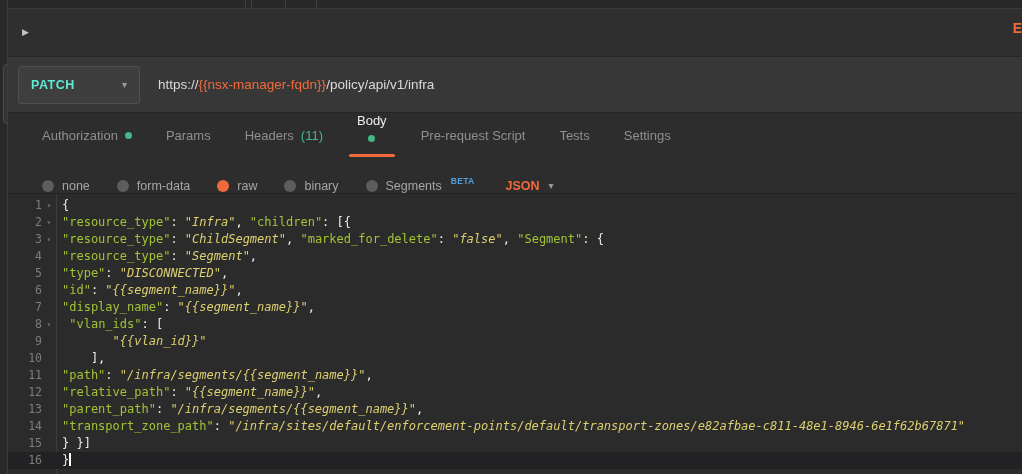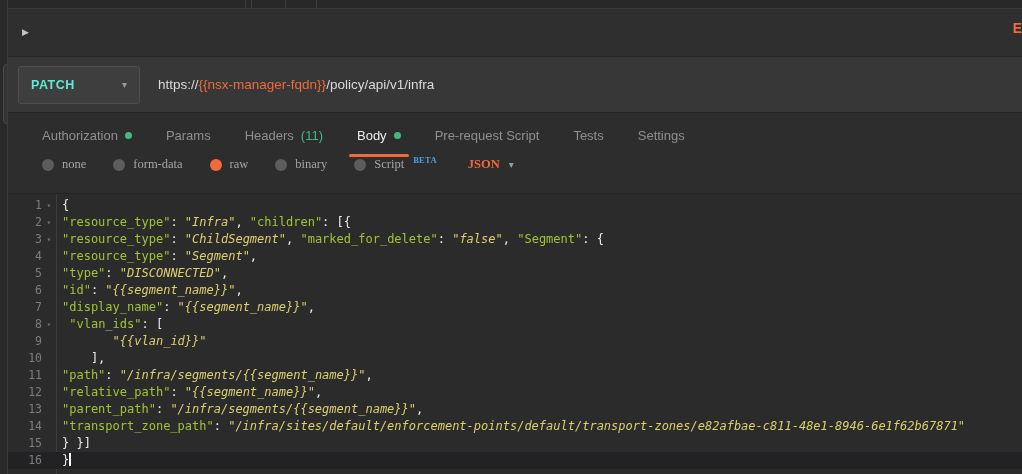--- a/index.html
+++ b/index.html
@@ -29,28 +29,28 @@
     display:flex;align-items:center;padding:0 10px;flex:none;box-sizing:border-box;}
   .method-box{width:122px;height:38px;background:#3e3e3e;border:1px solid #4f4f4f;border-radius:3px;
     display:flex;align-items:center;justify-content:space-between;padding:0 12px;box-sizing:border-box;cursor:pointer;}
   .method-label{color:#5eead4;font-size:12.5px;font-weight:600;letter-spacing:.5px;}
   .chev{color:#9a9a9a;font-size:10px;line-height:1;}
   .url-input{margin-left:18px;font-size:13.5px;color:#dadada;white-space:nowrap;cursor:text;}
   .url-var{color:var(--accent);}
   
   .tabs-row{height:44px;display:flex;align-items:stretch;padding-left:34px;gap:34px;flex:none;}
   .tab{position:relative;display:flex;align-items:center;gap:7px;font-size:13px;color:#8f8f8f;cursor:pointer;}
-  .tab.active{color:#ededed;}
+  .tab.active{color:#ededed;flex-direction:column;}
   .tab.active::after{content:"";position:absolute;left:-8px;right:-8px;bottom:0;height:3px;
     background:var(--accent);border-radius:2px;}
   .dot{width:7px;height:7px;border-radius:50%;background:var(--green);}
   .count{color:var(--green);}
   
-  .modes-row{height:37px;display:flex;align-items:flex-start;padding-left:34px;gap:27px;
-    font-size:12.5px;color:#a5a5a5;border-bottom:1px solid #242424;flex:none;box-sizing:border-box;font-family:Liberation Serif, serif;}
+  .modes-row{height:37px;display:flex;align-items:flex-end;padding-left:34px;gap:27px;
+    font-size:12.5px;color:#a5a5a5;border-bottom:1px solid #242424;flex:none;box-sizing:border-box;}
   .mode{display:flex;align-items:center;gap:8px;cursor:pointer;}
   .radio{width:12px;height:12px;border-radius:50%;background:#5d5d5d;flex:none;}
   .radio.sel{background:var(--accent);}
   .beta{color:var(--blue);font-size:8.5px;font-weight:700;position:relative;top:-5px;margin-left:1px;letter-spacing:.3px;}
   .lang{display:flex;align-items:center;gap:9px;margin-left:4px;cursor:pointer;}
   .lang-label{color:var(--accent);font-size:12.5px;font-weight:600;}
   
   .editor{flex:1;background:#2b2b2b;position:relative;overflow:hidden;
     font-family:"DejaVu Sans Mono",monospace;font-size:12px;line-height:17px;padding-top:3px;}
   .gutter-border{position:absolute;left:48px;top:0;bottom:0;width:1px;background:#3d3d3d;}
@@ -135,21 +135,21 @@
       <label class="mode">
         <span class="radio sel"></span>
         <span>raw</span>
       </label>
       <label class="mode">
         <span class="radio"></span>
         <span>binary</span>
       </label>
       <label class="mode">
         <span class="radio"></span>
-        <span>Script</span>
+        <span>Segments</span>
         <span class="beta">BETA</span>
       </label>
       <div class="lang">
       <span class="lang-label">JSON</span>
       <span class="chev">▾</span>
     </div>
   </div>
 
   <div class="editor">
     <div class="gutter-border"></div>

